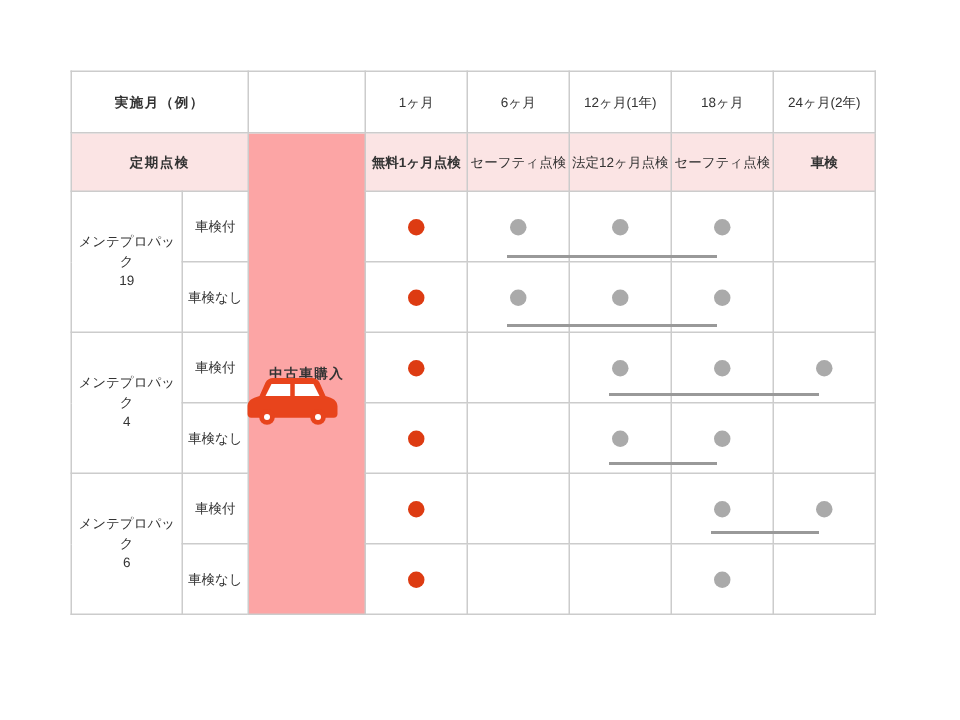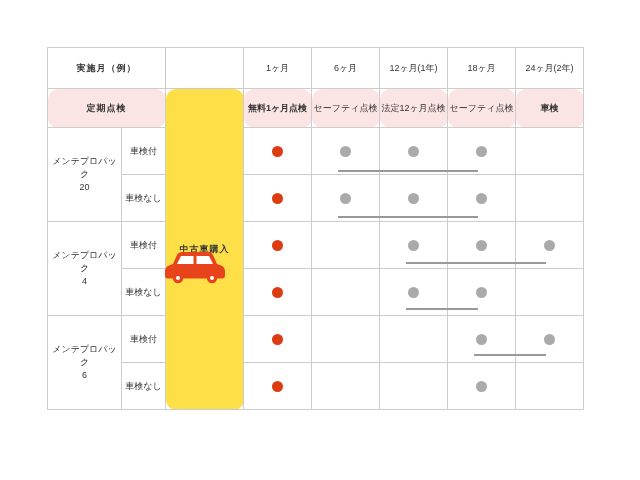--- a/index.html
+++ b/index.html
@@ -53,34 +53,33 @@
     font-size: 10px;
     color: #333333;
     height: 40px;
   }
   .hdr-blank { background: #ffffff; }
 
   
   .band {
     background: #fbe4e4;
     height: 38px;
-    border-radius: 10px;
   }
   .band-teiki {
     color: #e03a1e;
     font-size: 12px;
     font-weight: bold;
     letter-spacing: 1px;
   }
   .band-chuko {
     color: #e03a1e;
     font-size: 12px;
     font-weight: bold;
     letter-spacing: 1px;
-    background: #fde047;
+    background: #fca5a5;
   }
   .band-free {
     color: #e03a1e;
     font-size: 9px;
     font-weight: bold;
     margin-left: 37px;
   }
   .band-safety {
     color: #e03a1e;
     font-size: 9px;
@@ -179,21 +178,21 @@
       <td class="band band-free">無料1ヶ月点検</td>
       <td class="band band-safety">セーフティ点検</td>
       <td class="band band-houtei">法定12ヶ月点検</td>
       <td class="band band-safety">セーフティ点検</td>
       <td class="band band-shaken">車検</td>
     </tr>
 
     <tr>
       <td class="pack" rowspan="2">
         <div>メンテプロパック</div>
-        <div>20</div>
+        <div>19</div>
       </td>
       <td class="subcell">車検付</td>
       <td class="datacell">
             <span class="dot red"></span>
           </td>
       <td class="datacell">
             <span class="dot"></span>
           </td>
       <td class="datacell">
             <span class="dot"></span>

